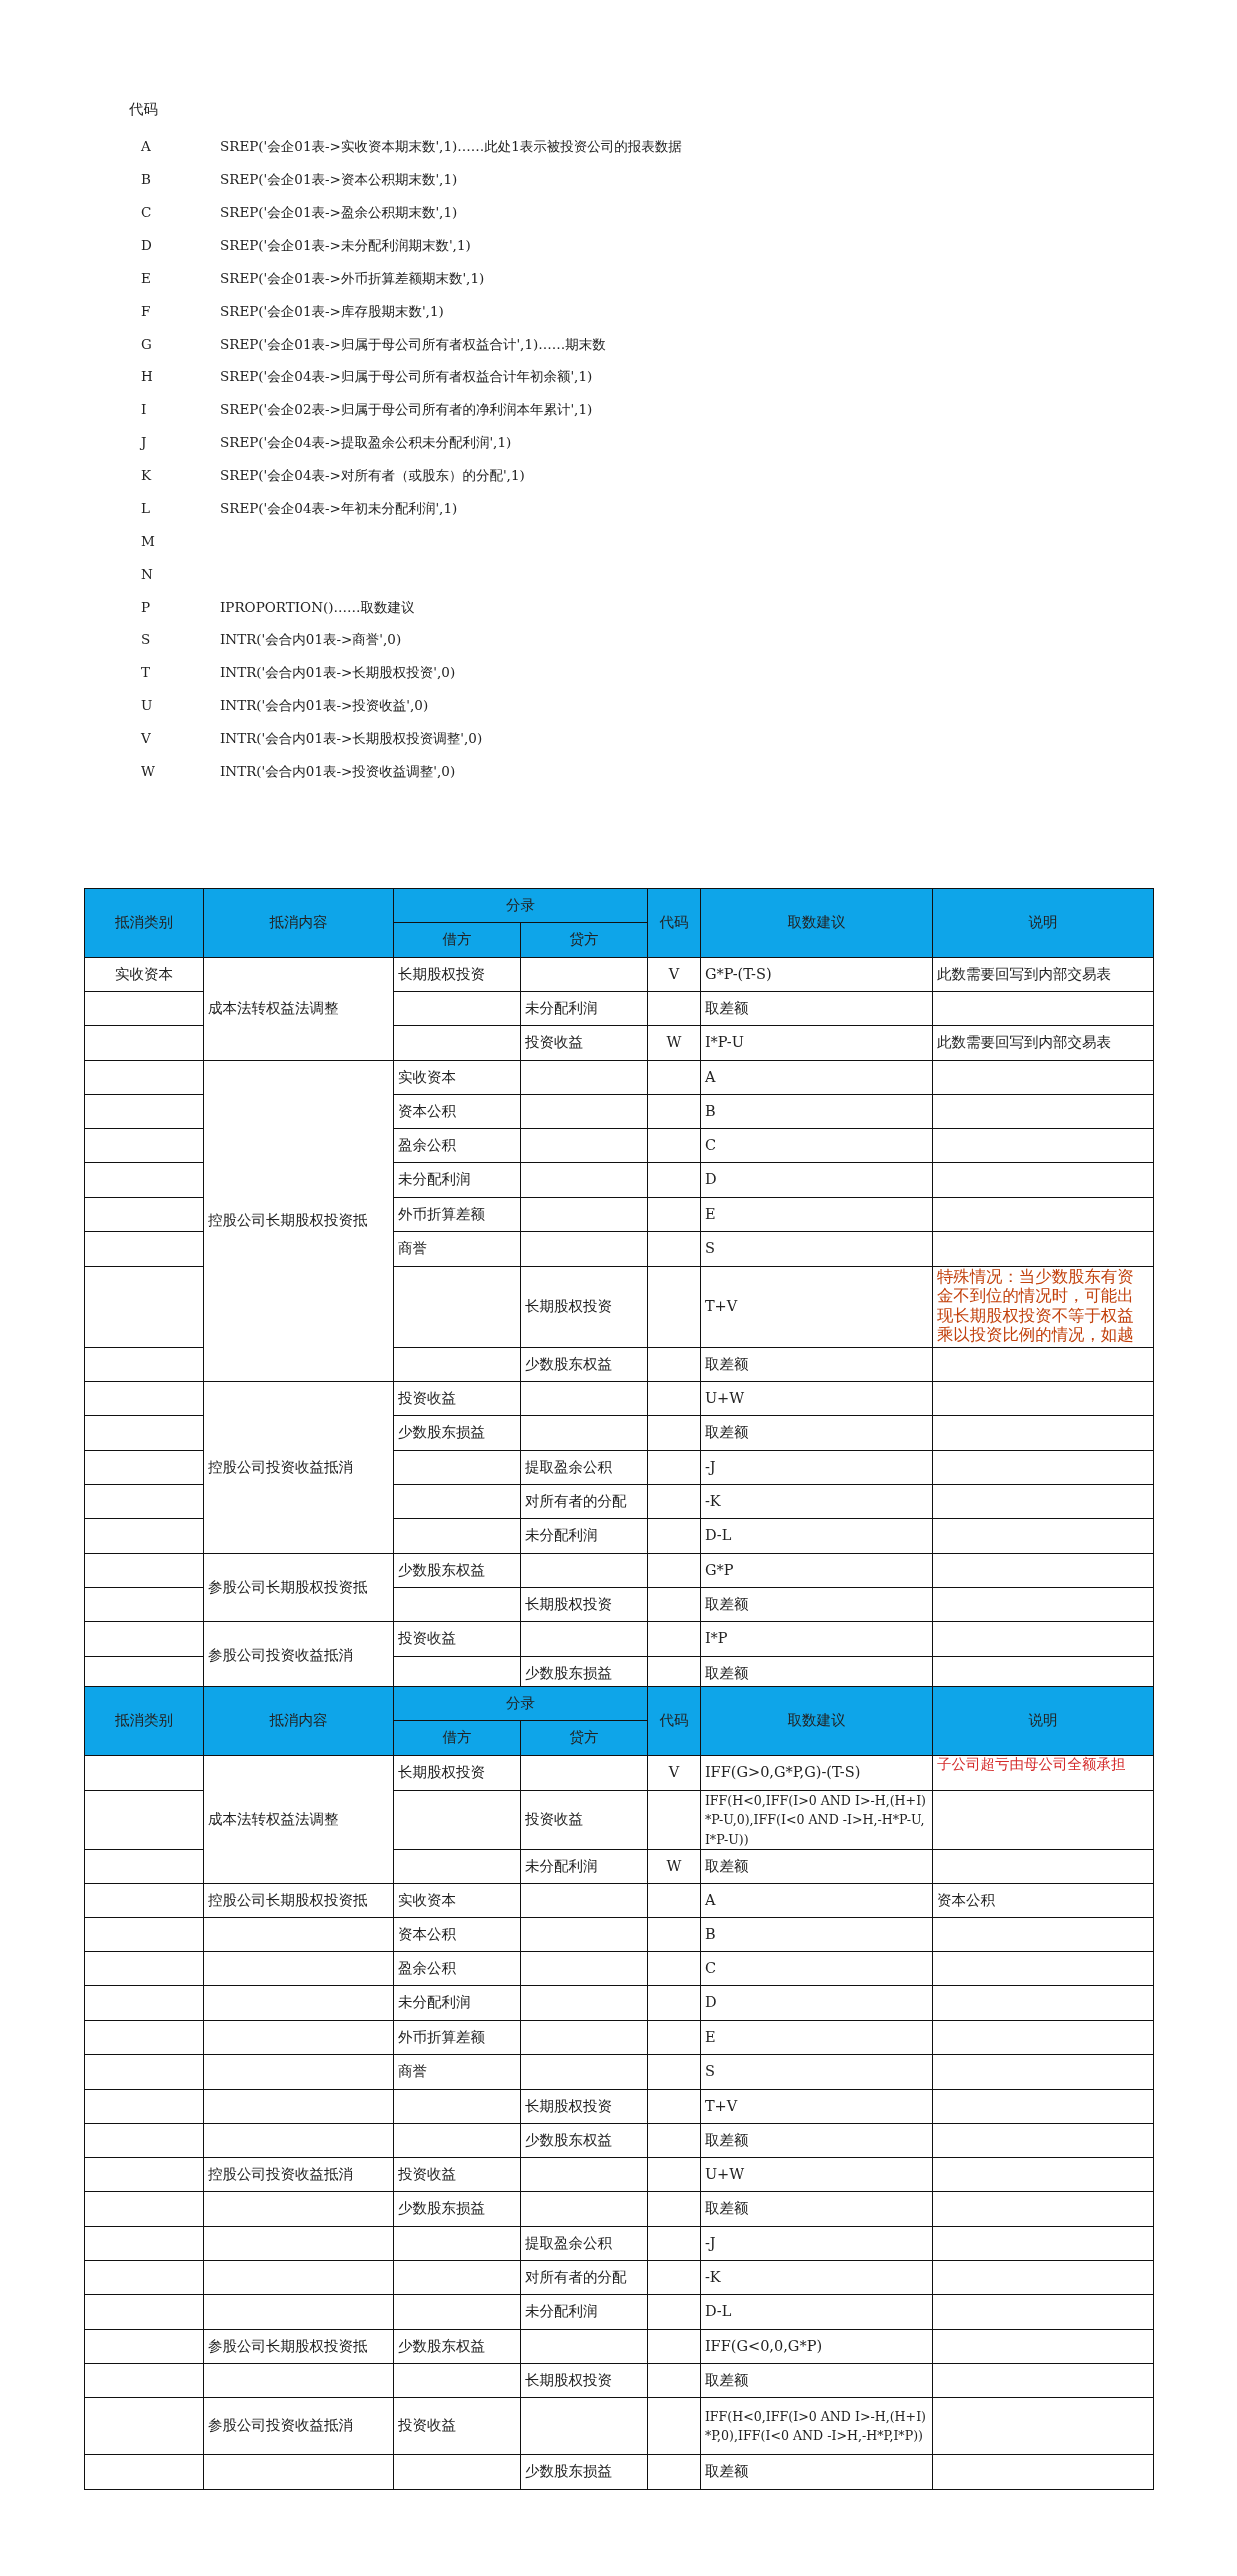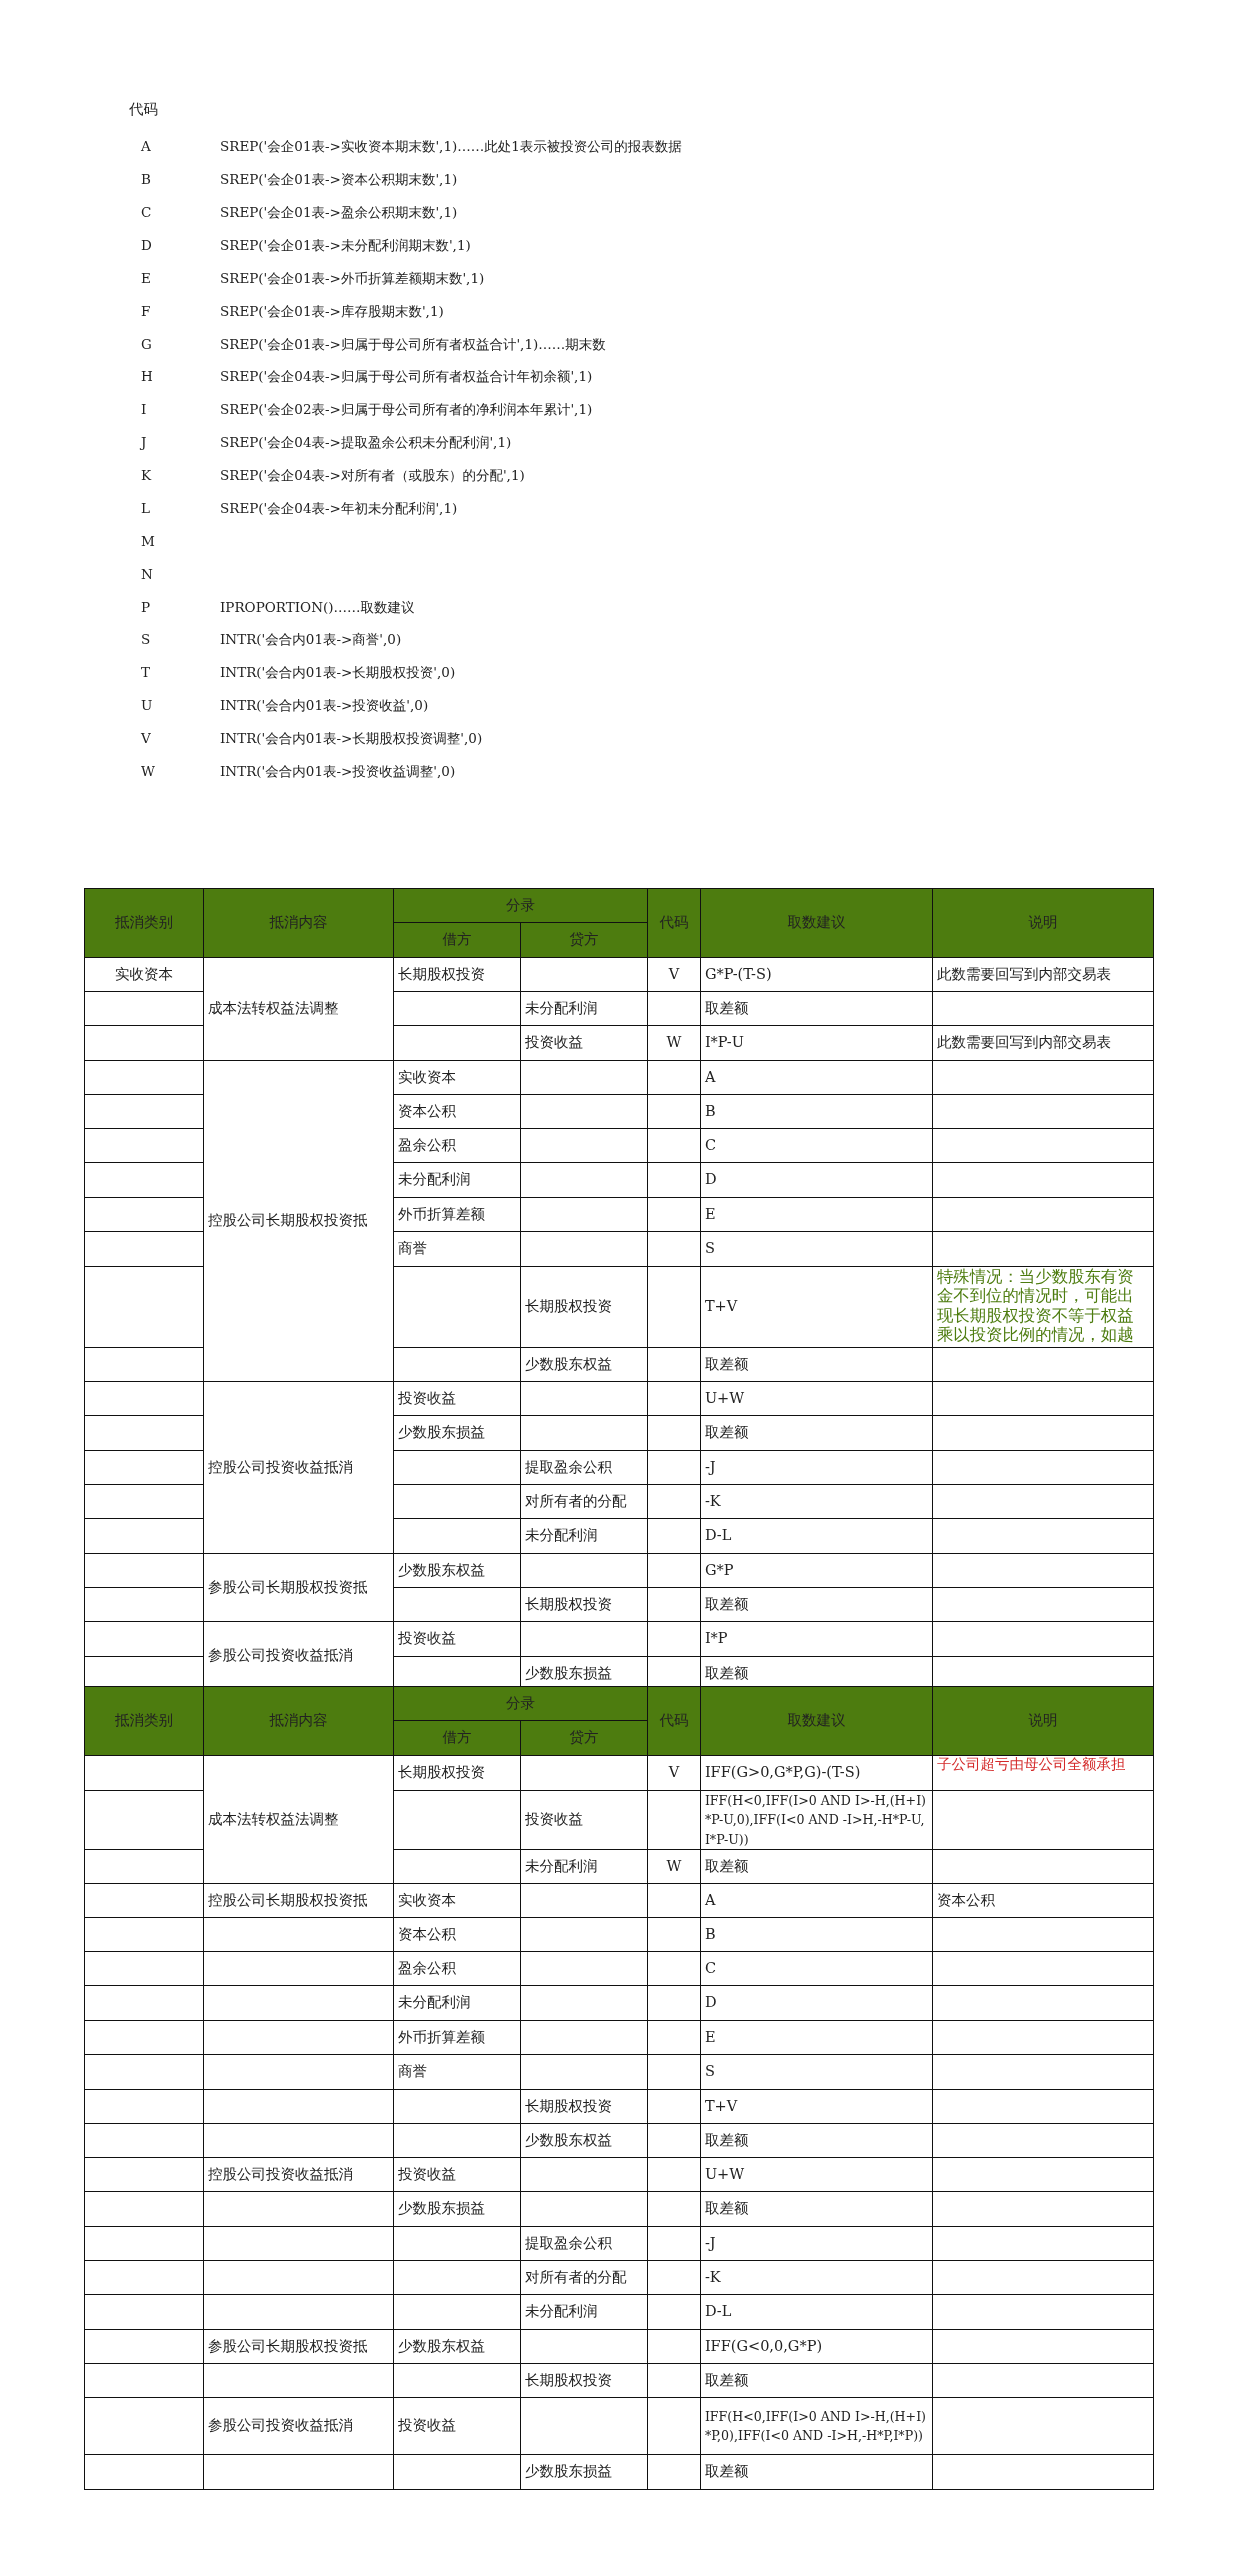--- a/index.html
+++ b/index.html
@@ -6,25 +6,25 @@
   body { width: 1238px; height: 2576px; position: relative; overflow: hidden;
          font-family: "DejaVu Serif", "Liberation Serif", serif; color: #222; }
   .codes { position: absolute; left: 0; top: 0; width: 1238px; }
   .codes-title { position: absolute; left: 129px; top: 100px; font-size: 14.5px; }
   .code-row { position: absolute; left: 0; height: 21px; font-size: 13.5px; line-height: 21px; white-space: nowrap; }
   .code-key { position: absolute; left: 141px; width: 29px; }
   .code-formula { position: absolute; left: 220px; }
 
   table.ws { position: absolute; left: 84px; border-collapse: collapse; table-layout: fixed; width: 1069px; }
   table.ws td { border: 1.9px solid #111; padding: 0 3.9px; font-size: 14.5px; line-height: 17.4px; vertical-align: middle; overflow: hidden; white-space: nowrap; }
-  table.ws td.hd { background: #4d7c0f; text-align: center; }
+  table.ws td.hd { background: #0ea5e9; text-align: center; }
   table.ws td.c { text-align: center; }
   table.ws td.wrap { white-space: normal; font-size: 12.6px; line-height: 19.3px; word-break: break-all; }
   table.ws td.red { color: #d42a2a; }
-  table.ws td.red-wrap { color: #4d7c0f; white-space: normal; font-size: 16.4px; line-height: 19.3px; vertical-align: top; word-break: break-all; }
+  table.ws td.red-wrap { color: #c2410c; white-space: normal; font-size: 16.4px; line-height: 19.3px; vertical-align: top; word-break: break-all; }
   table.ws td.top { vertical-align: top; }
   #t1 { top: 888px; }
   #t2 { top: 1686px; }
 </style>
 </head>
 <body>
 
 <div class="codes">
   <div class="codes-title">代码</div>
   <div id="code-rows">

